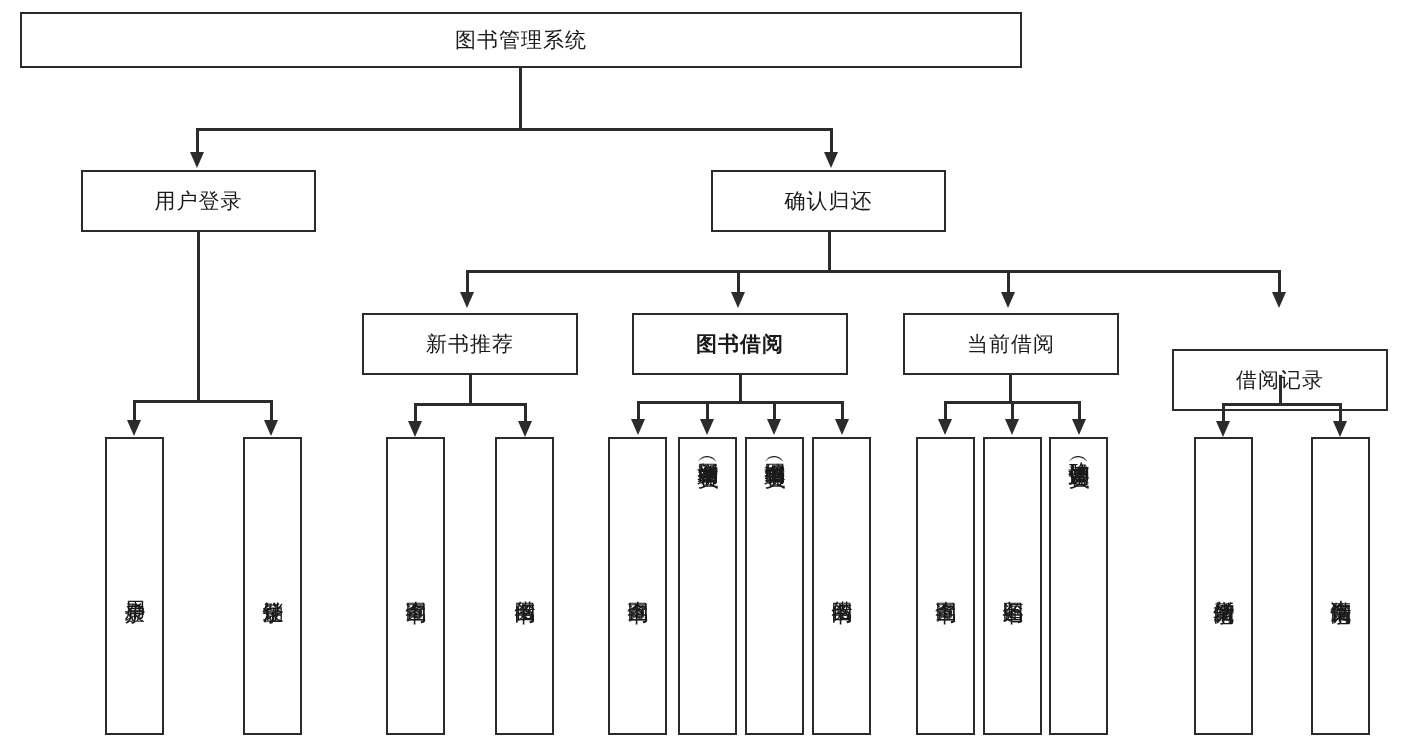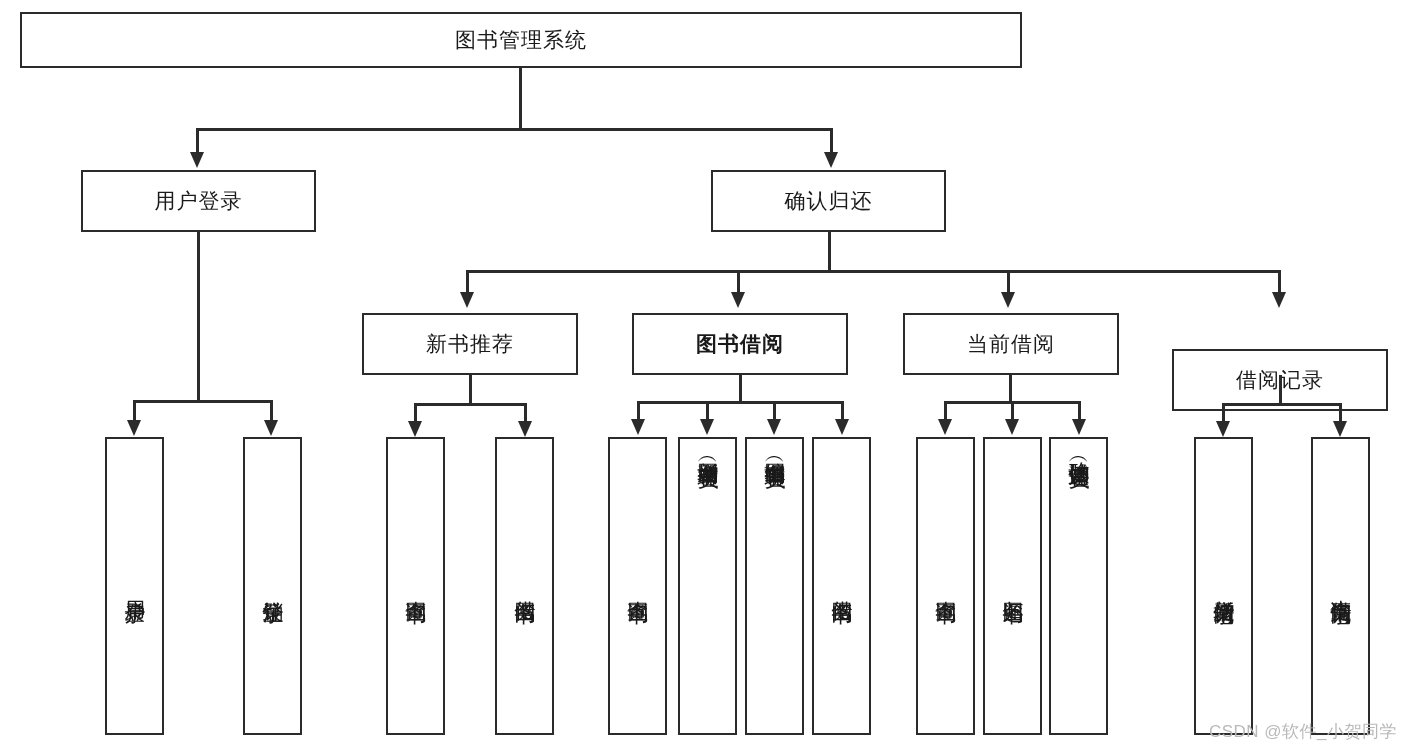--- a/index.html
+++ b/index.html
@@ -195,15 +195,14 @@
     <span>确认归还（管理员）</span>
   </div>
 
   <div class="node v" style="left:1194px; top:437px; width:59px; height:298px;">
     <span>新增借阅记录</span>
   </div>
   <div class="node v" style="left:1311px; top:437px; width:59px; height:298px;">
     <span>查询借阅记录</span>
   </div>
 
-  <div id="watermark">CSDN @软件_小贺同学</div>
 
 </div>
 
 </body></html>

